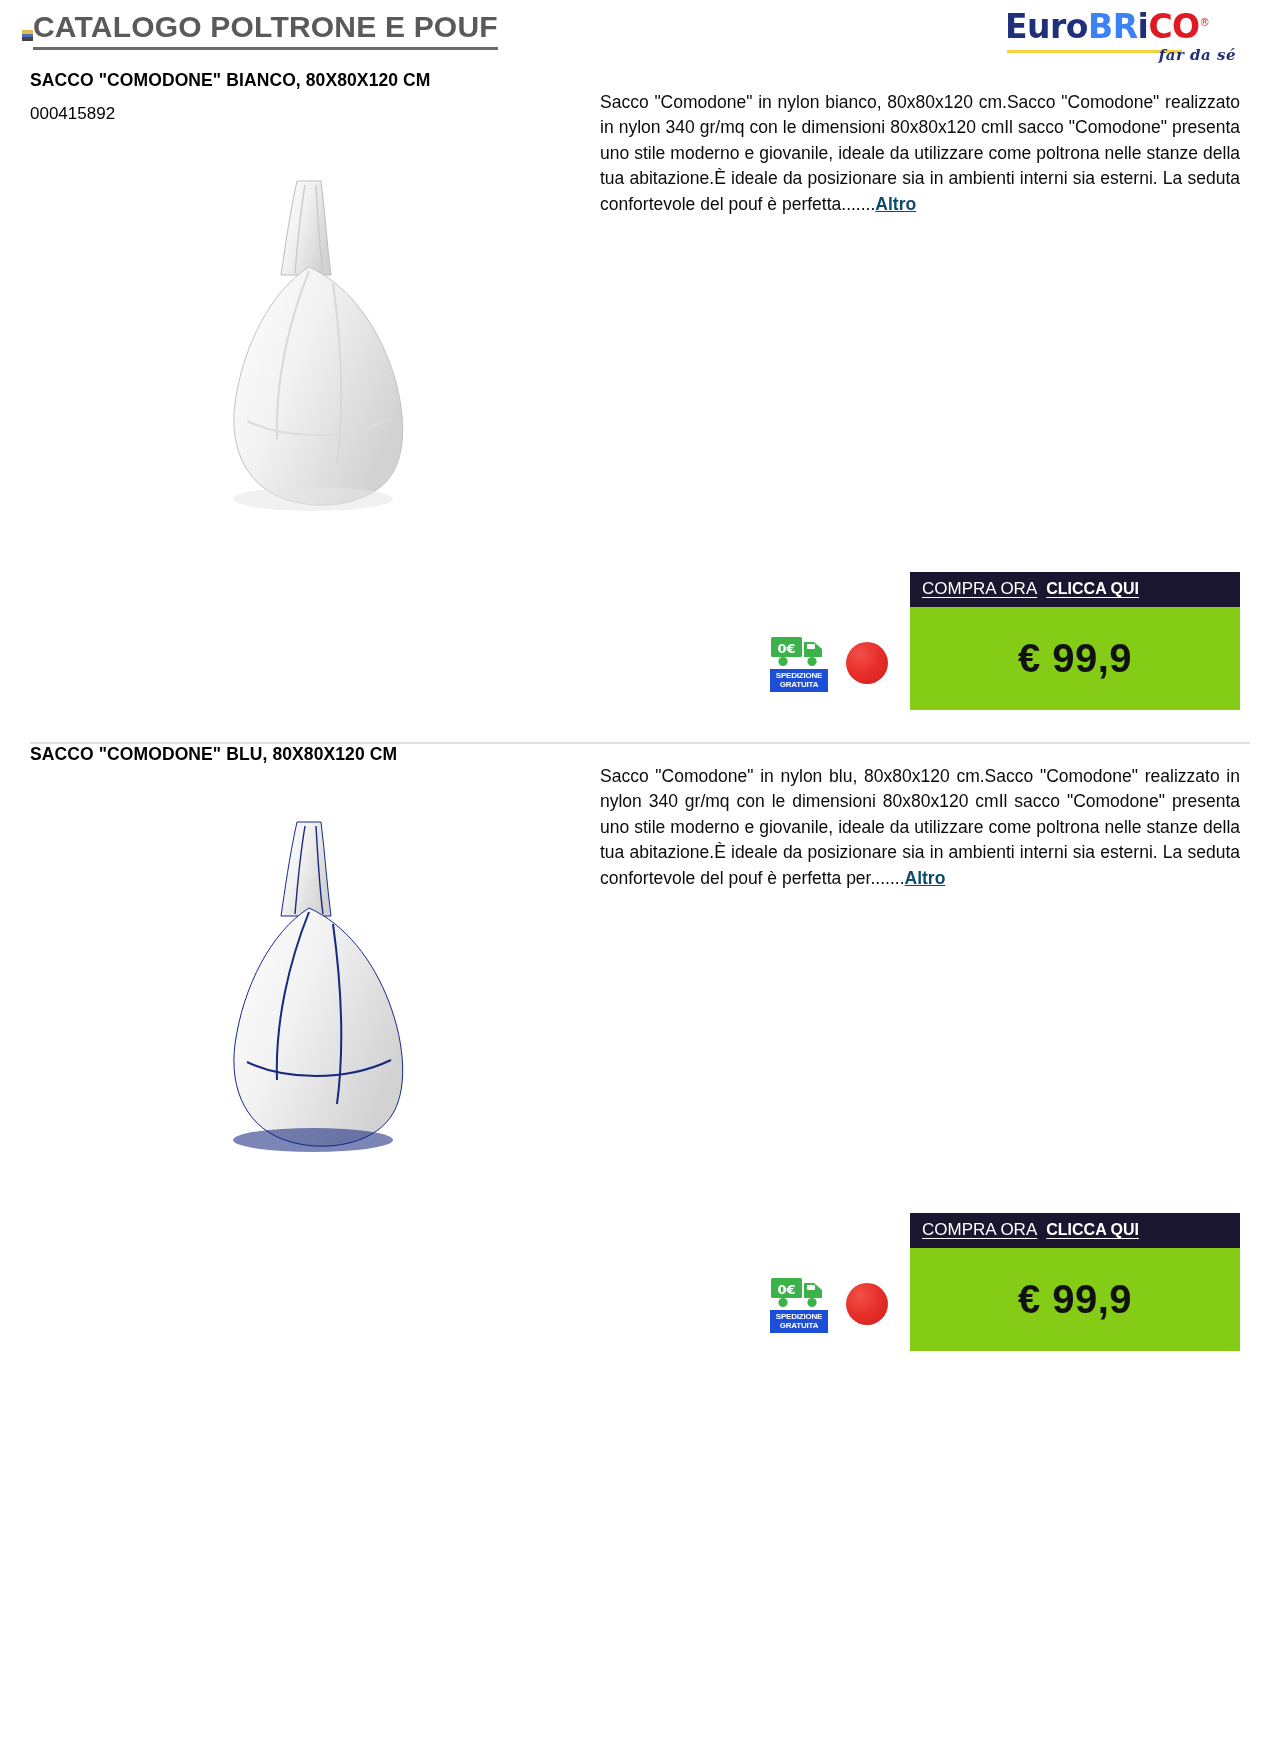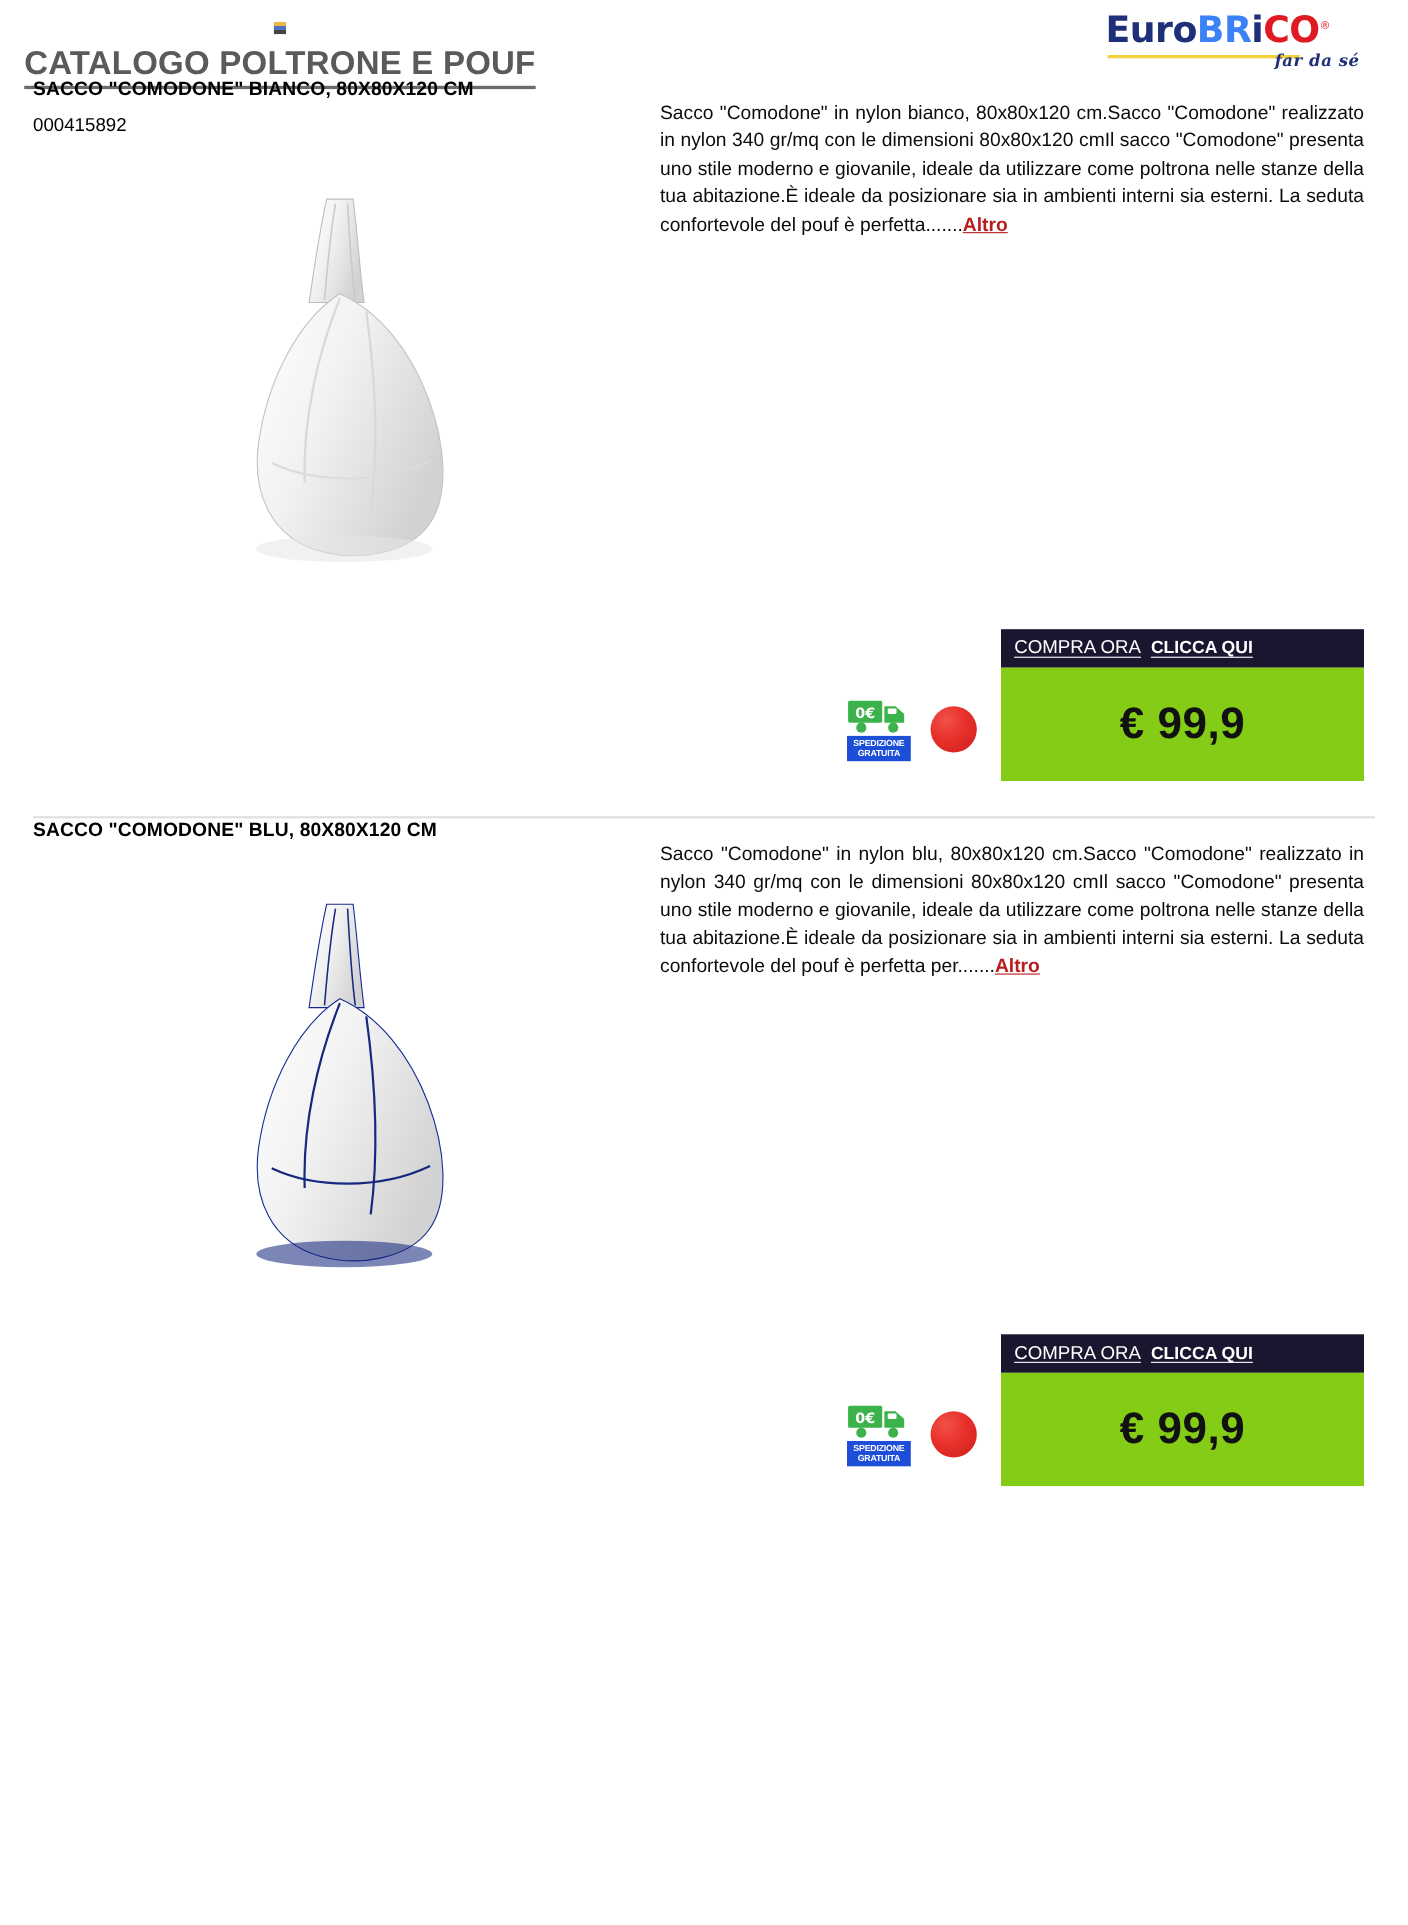--- a/index.html
+++ b/index.html
@@ -12,21 +12,21 @@
   body { width: 1280px; min-height: 1750px; position: relative; overflow-x: hidden; }
 
   
   .page-header {
     display: flex;
     align-items: flex-start;
     justify-content: space-between;
     padding: 8px 40px 0 22px;
     height: 70px;
   }
-  .title-wrap { display: flex; align-items: center; gap: 10px; margin-top: 2px; flex-direction: column; }
+  .title-wrap { display: flex; align-items: center; margin-top: 2px; }
   .bullet-icon {
     width: 11px; height: 11px;
     display: inline-block;
     background: linear-gradient(to bottom,
         #e8b84b 0 32%, #4f6fbf 32% 66%, #444 66% 100%);
     flex: 0 0 auto;
     margin-top: 10px;
   }
   .catalog-title {
     font-size: 30px;
@@ -118,21 +118,21 @@
   .product-desc {
     font-size: 17.5px;
     line-height: 1.45;
     text-align: justify;
     color: #0b0b0b;
     padding-top: 20px;
   }
   .desc-more {
     font-weight: bold;
     text-decoration: underline;
-    color: #b91c1c;
+    color: #0c4a6e;
   }
 
   
   .buy-row {
     display: flex;
     align-items: flex-end;
     justify-content: flex-end;
     gap: 22px;
     margin-top: 26px;
     padding-right: 0px;

